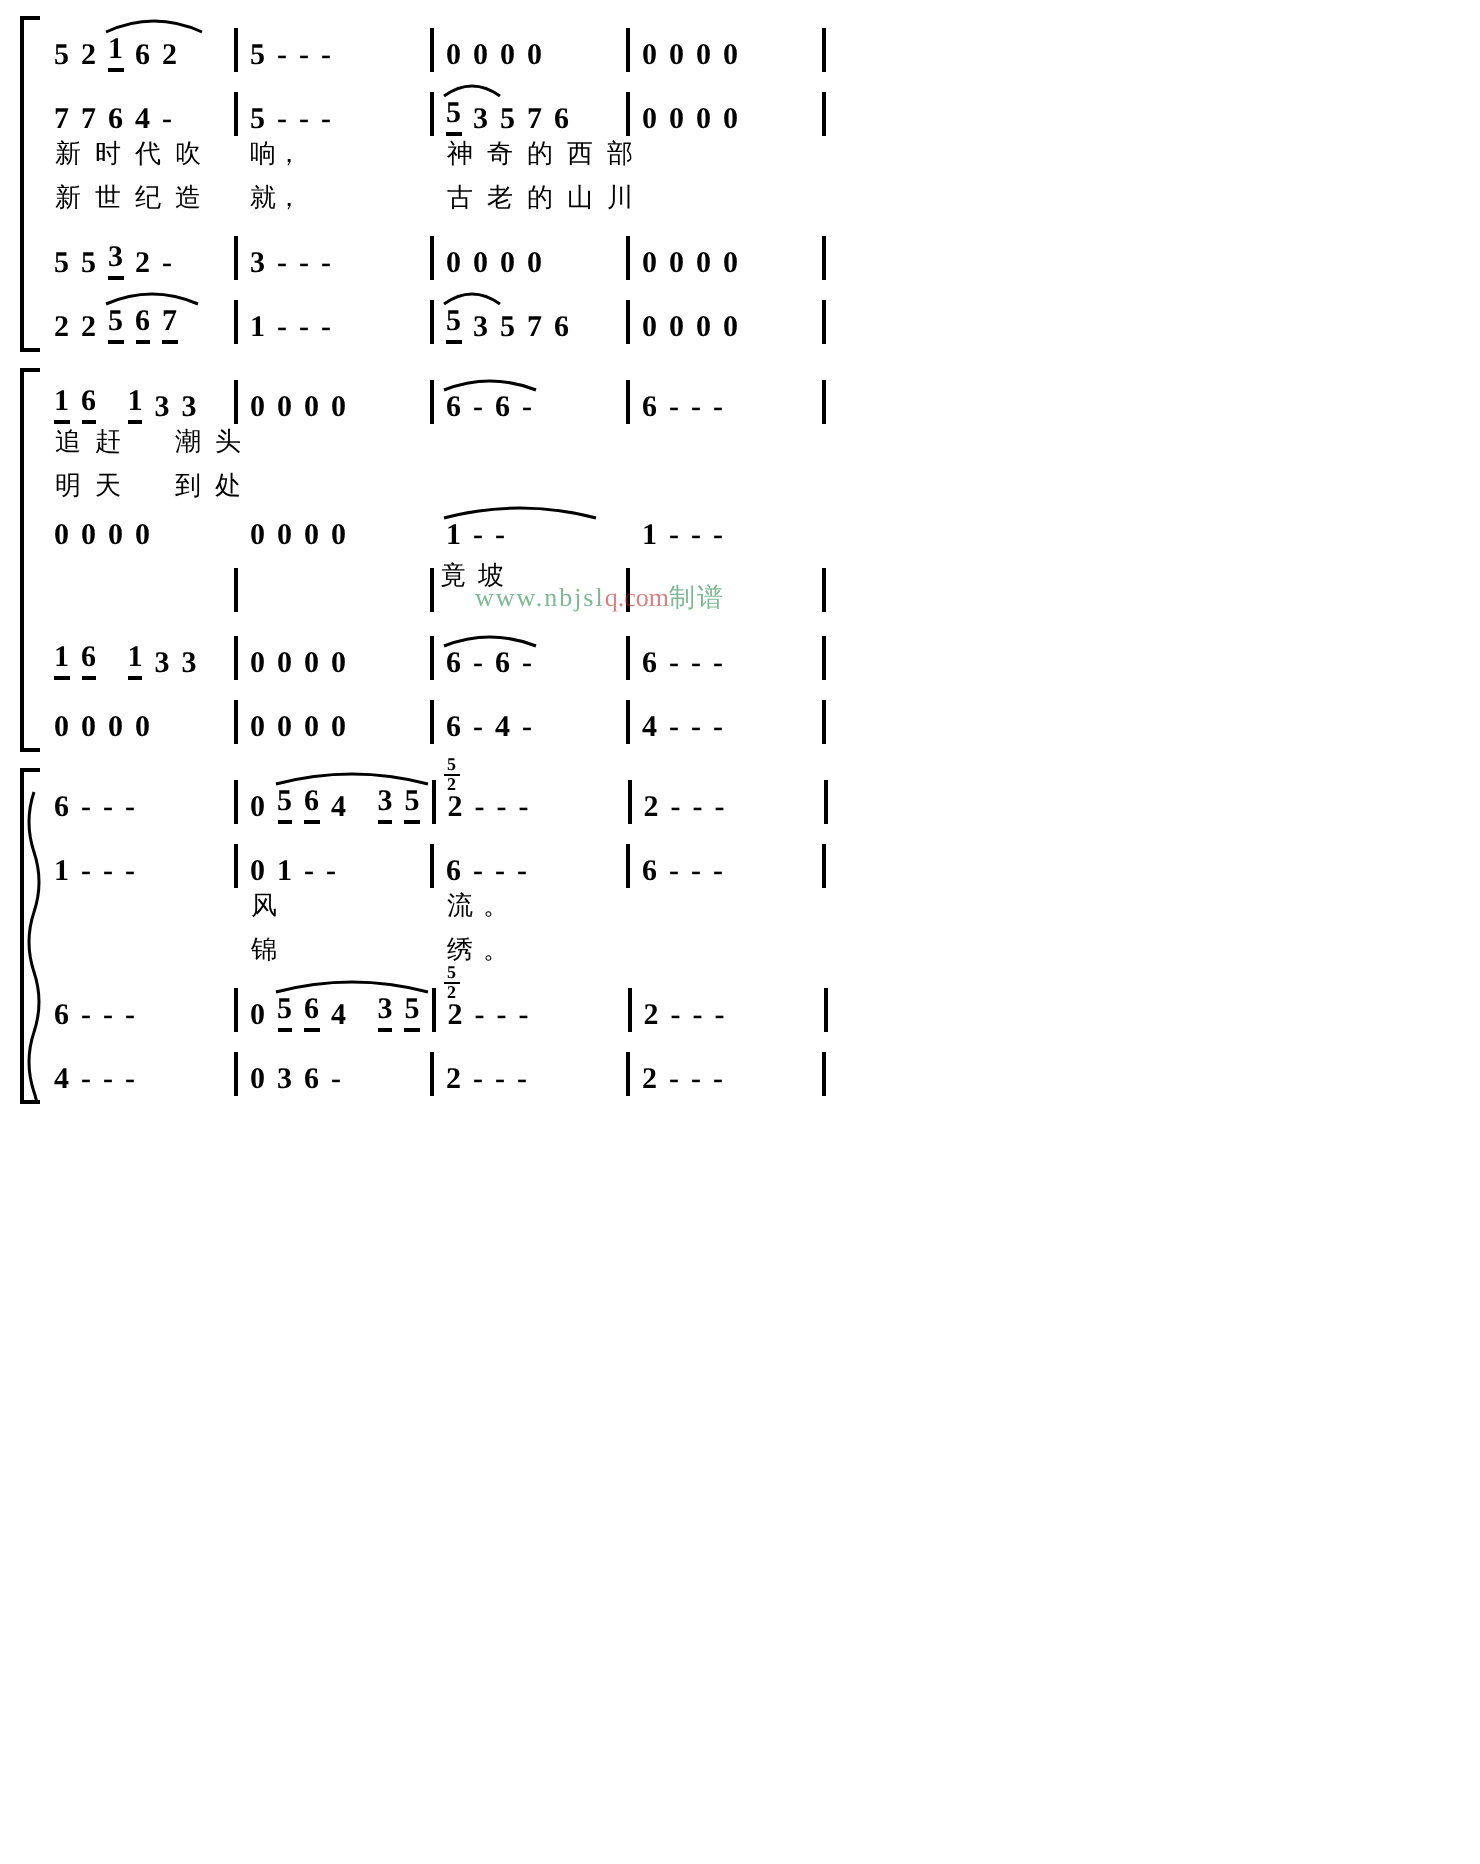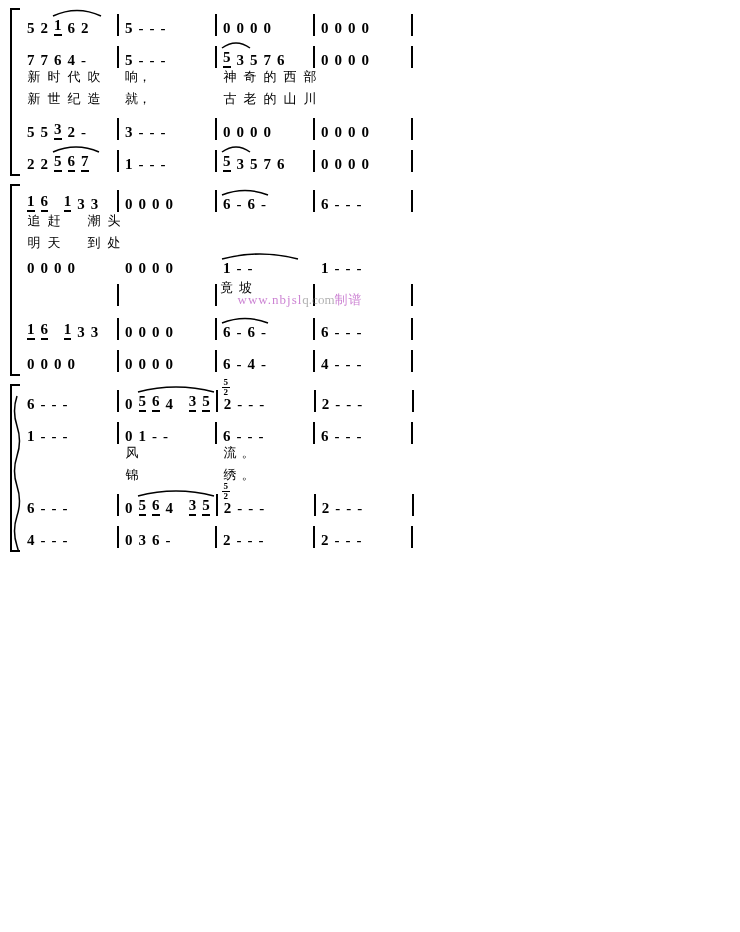--- a/index.html
+++ b/index.html
@@ -29,25 +29,25 @@
       text-align: center;
     }
     .watermark-line1 {
       font-size: 28px;
       font-weight: bold;
       color: #5aaa5a;
       letter-spacing: 2px;
     }
     .watermark-line2 {
       font-size: 13px;
-      color: #a21caf;
+      color: #15803d;
       letter-spacing: 1px;
     }
     .watermark-red {
-      color: #737373;
+      color: #b91c1c;
       font-size: 13px;
     }
     .watermark-line3 {
       font-size: 13px;
       color: #5aaa5a;
     }
     .dash {
       font-size: 15px;
       font-weight: bold;
       margin: 0 5px;

